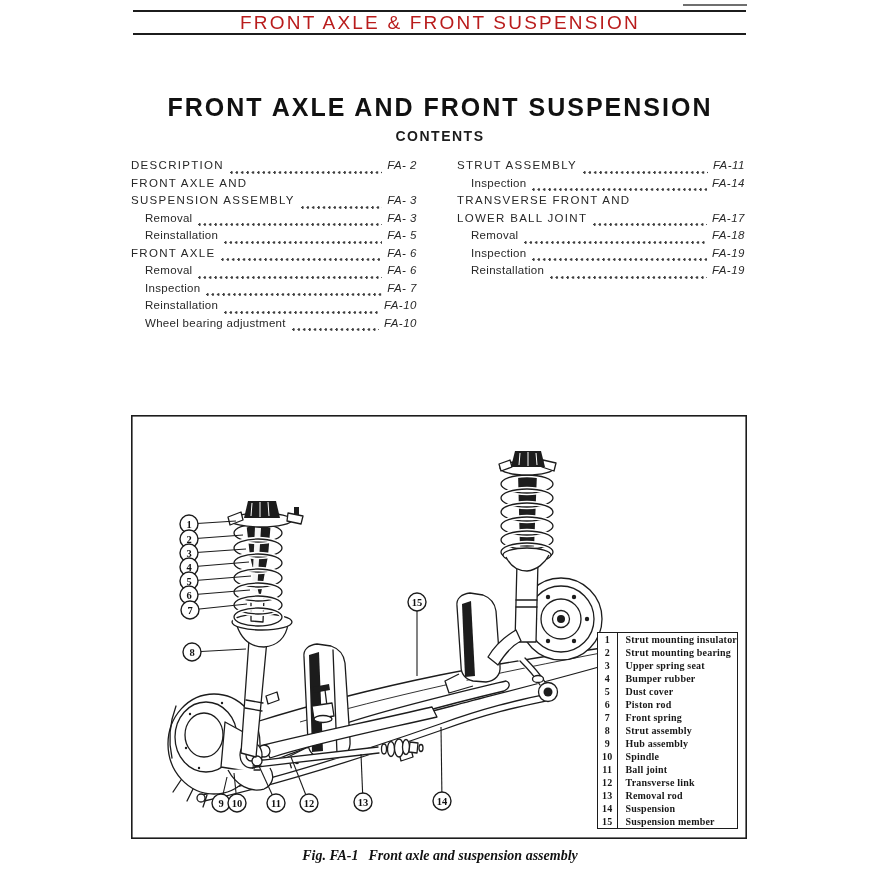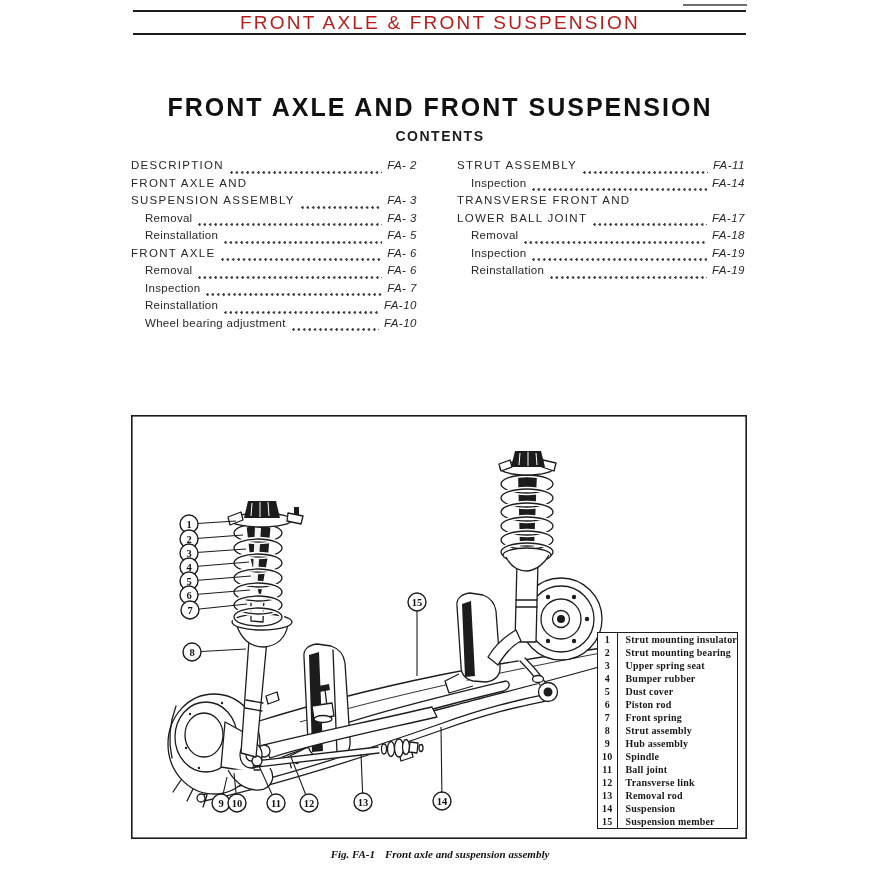--- a/index.html
+++ b/index.html
@@ -43,21 +43,21 @@
     position:absolute; left:597px; top:632px; width:141px;
     border:1.5px solid #1c1c1c; border-collapse:collapse; background:#fff;
     font-family:"Liberation Serif", serif; font-weight:bold; font-size:10px; color:#181818;
   }
   #legend td { padding:0; line-height:13px; height:13px; letter-spacing:0.2px; }
   #legend td.n { width:23px; text-align:center; border-right:1.4px solid #1c1c1c; }
   #legend td.t { padding-left:8px; white-space:nowrap; }
   #caption {
     position:absolute; left:133px; top:848px; width:614px; text-align:center;
     font-family:"Liberation Serif", serif; font-style:italic; font-weight:600;
-    font-size:11px; color:#111;
+    font-size:14px; color:#111;
   }
   #caption .gap { display:inline-block; width:10px; }
   
   .ln  { fill:none; stroke:#1c1c1c; stroke-width:1.3; stroke-linecap:round; stroke-linejoin:round; }
   .lnf { fill:#ffffff; stroke:#1c1c1c; stroke-width:1.3; stroke-linejoin:round; }
   .dk  { fill:#1c1c1c; stroke:none; }
   .coil-w { fill:none; stroke:#ffffff; stroke-width:4.5; }
   .coil-b { fill:none; stroke:#1c1c1c; stroke-width:1.3; }
   .under { fill:none; stroke:#ffffff; stroke-width:7; stroke-linecap:round; }
   .thin { fill:none; stroke:#1c1c1c; stroke-width:0.9; }

